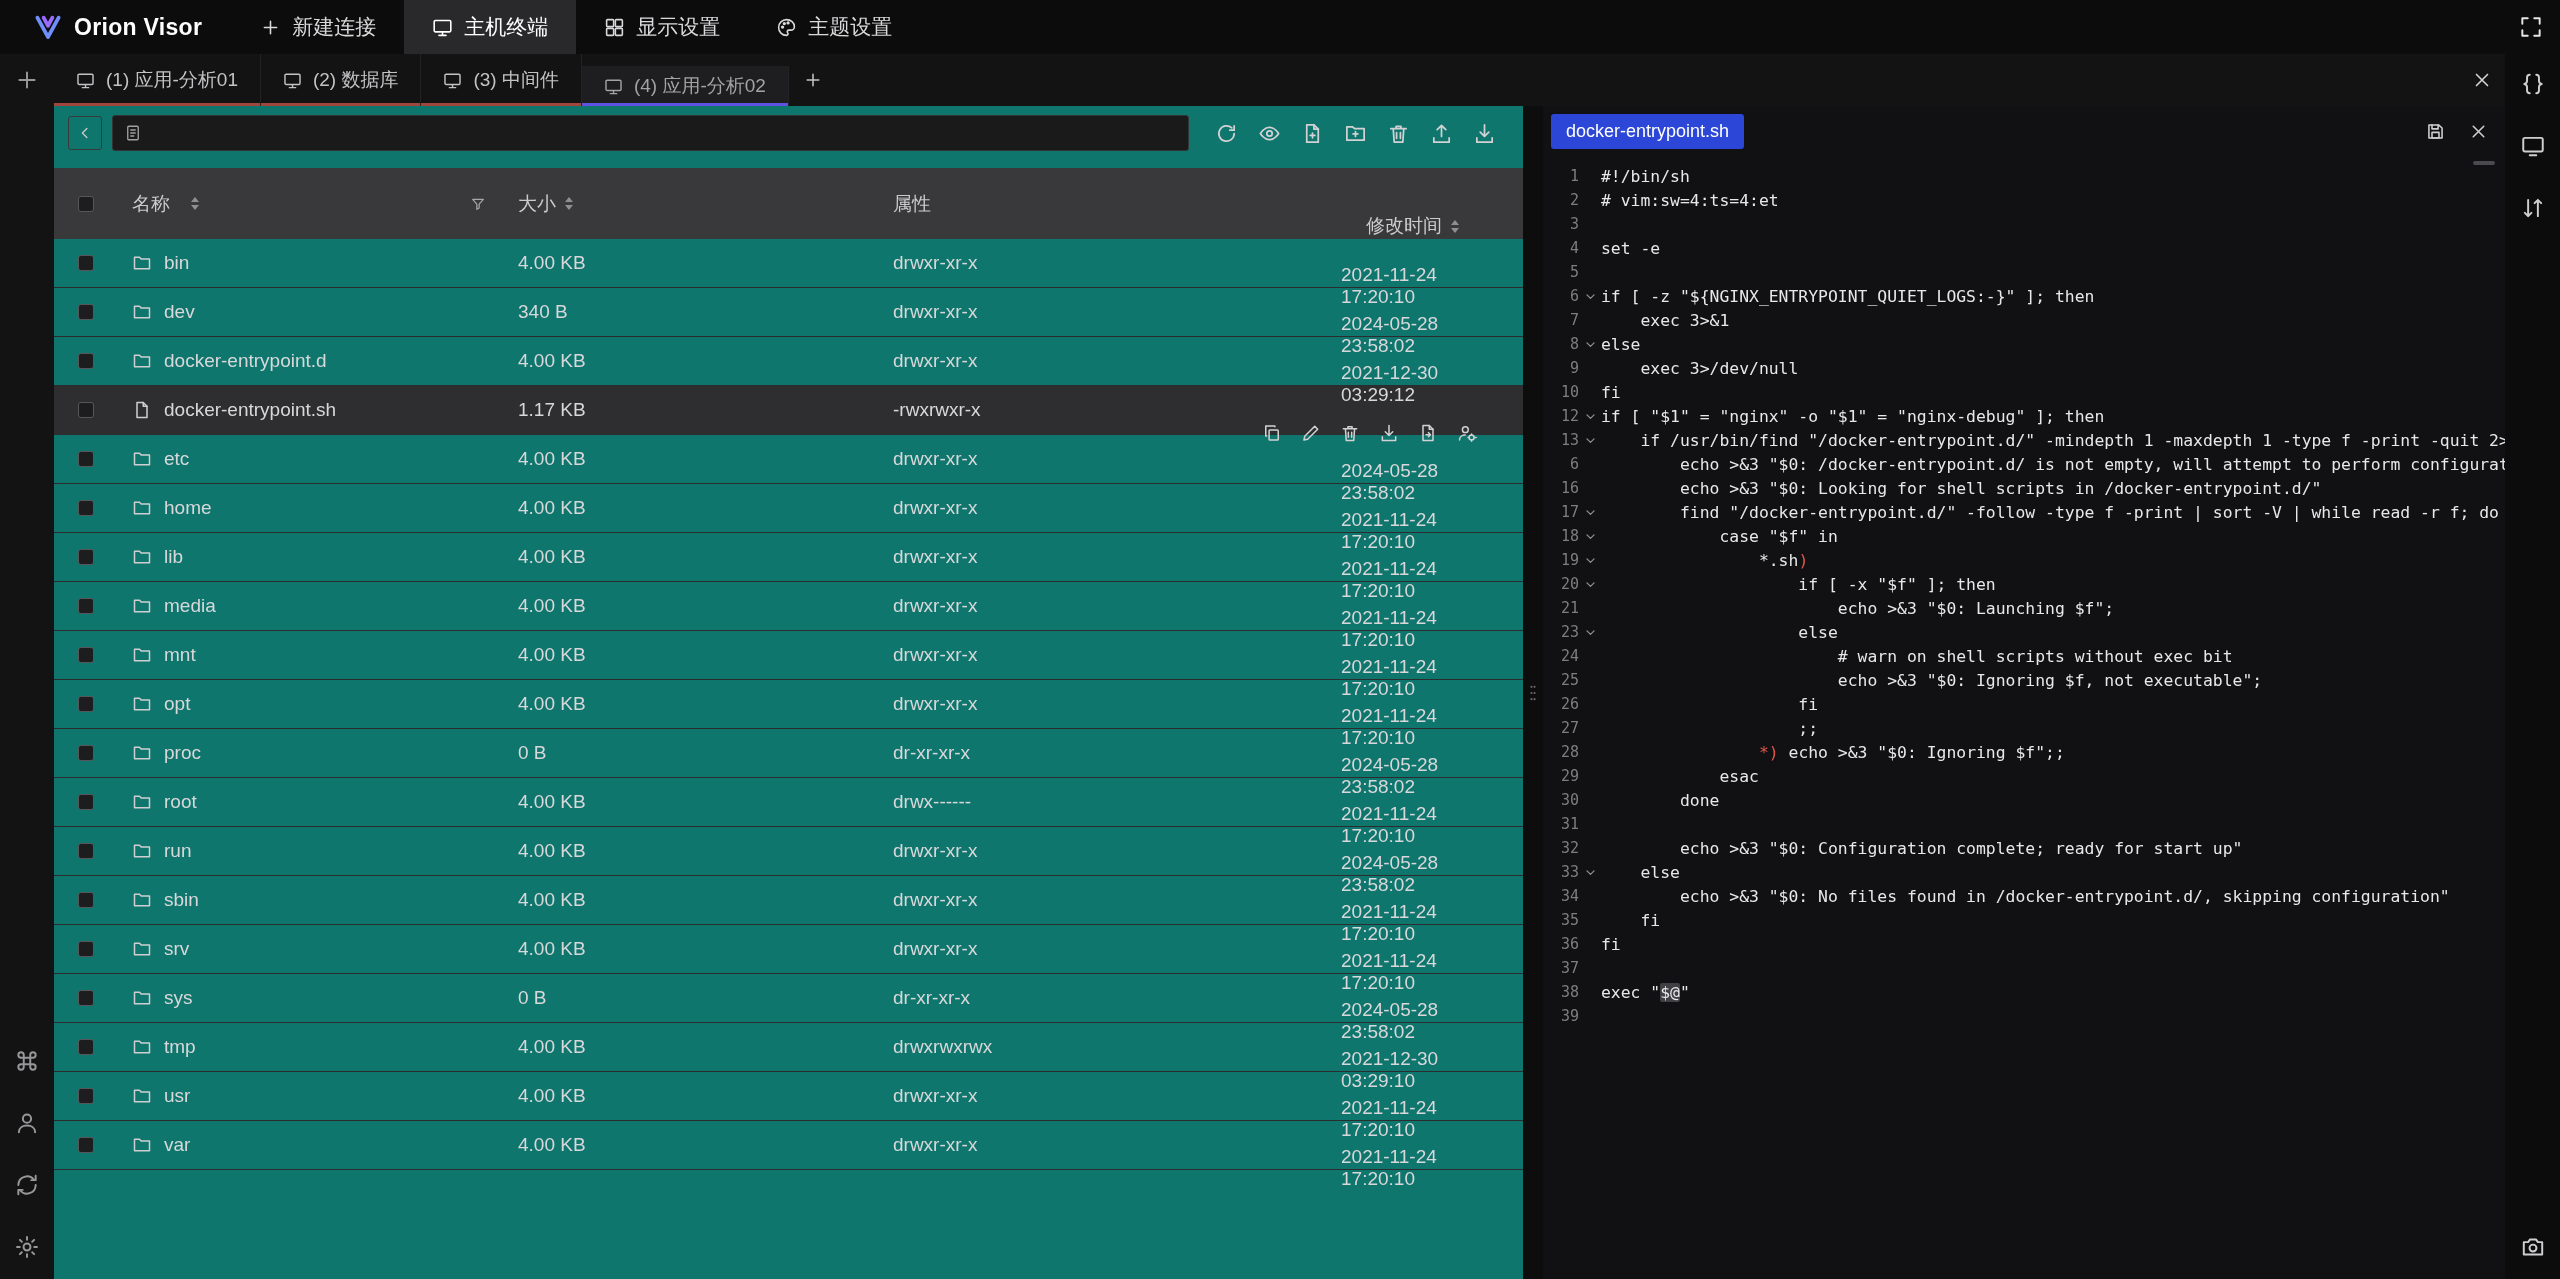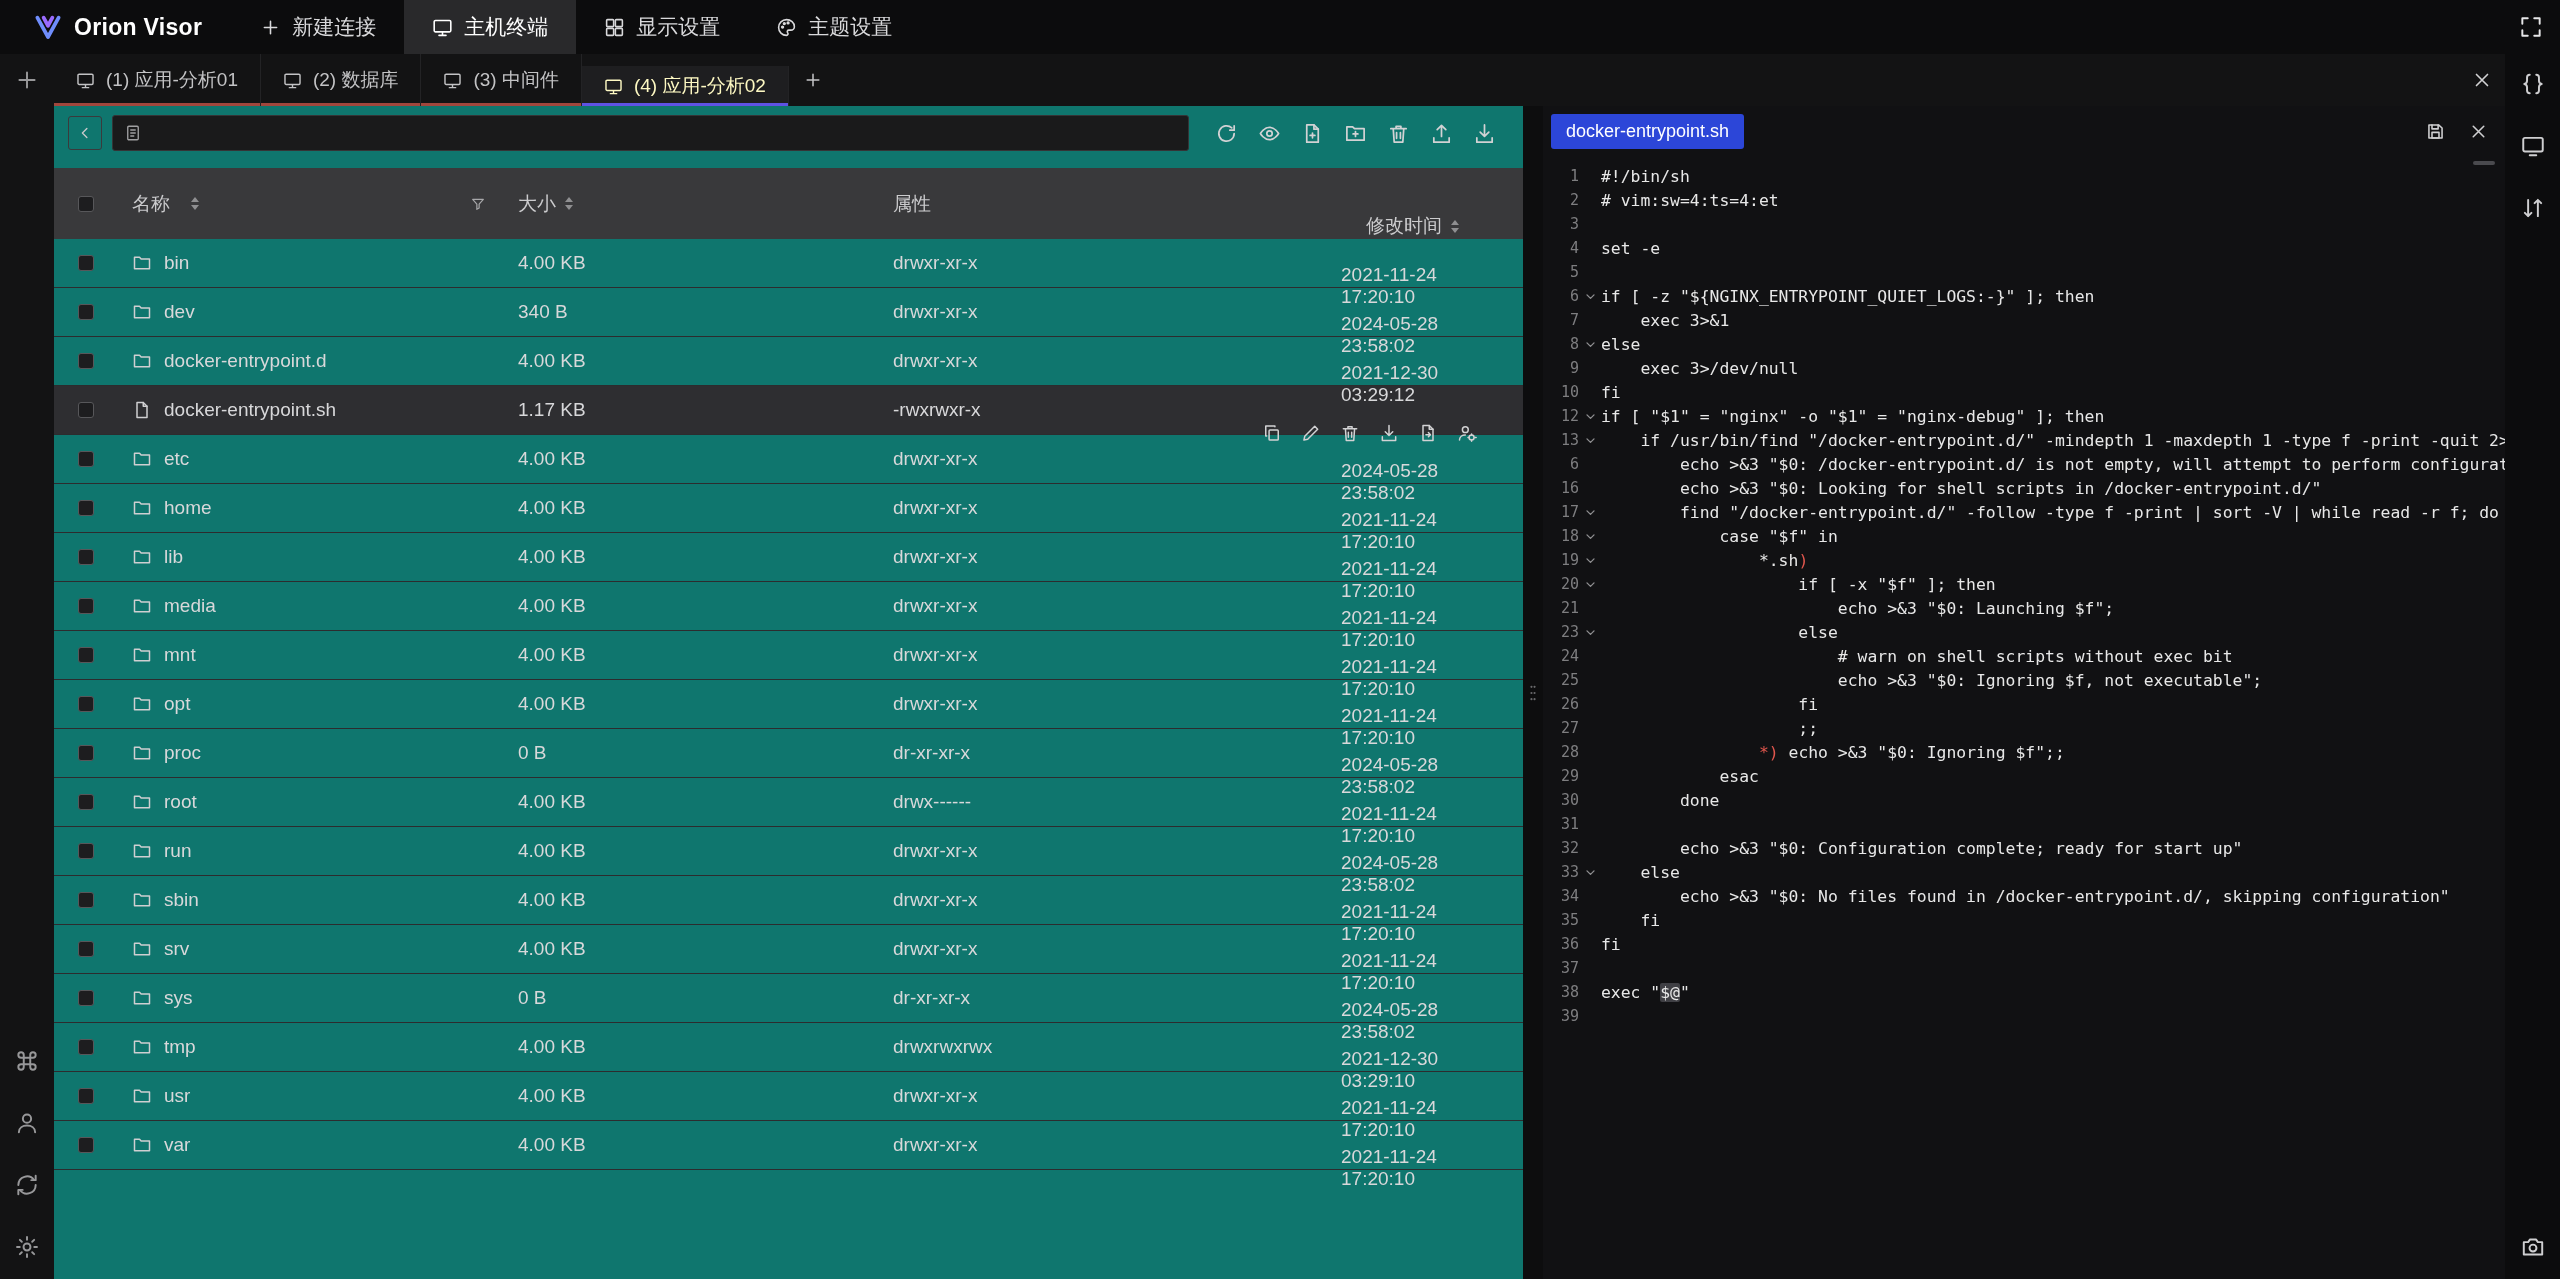--- a/index.html
+++ b/index.html
@@ -36,21 +36,21 @@
 
   .center { flex:1; display:flex; flex-direction:column; min-width:0; }
 
   
   .tabstrip { flex:0 0 52px; background:#131314; display:flex; align-items:stretch; }
   .tabs { display:flex; }
   .tab { position:relative; display:flex; align-items:center; gap:11px; padding:0 22px;
     font-size:19px; color:#c3c3c5; border-right:1px solid #232325; cursor:pointer; white-space:nowrap; }
   .tab .icon svg { width:19px; height:19px; }
   .tab::after { content:""; position:absolute; left:0; right:0; bottom:0; height:3px; background:var(--status,#a1463c); }
-  .tab.active { background:#1e1e20; color:#fef9c3;margin-top:12px; }
+  .tab.active { background:#1e1e20; color:#a3a3a3;margin-top:12px; }
   .tab-add { width:48px; display:flex; align-items:center; justify-content:center; color:#c6c6c8; }
   .tab-add svg { width:20px; height:20px; }
   .strip-spacer { flex:1; }
   .strip-close { width:46px; display:flex; align-items:center; justify-content:center; color:#d2d2d4; }
   .strip-close svg { width:22px; height:22px; }
 
   
   .work { flex:1; display:flex; min-height:0; }
 
   .file-panel { flex:0 0 1469px; background:#0f766e; display:flex; flex-direction:column; min-width:0; }

